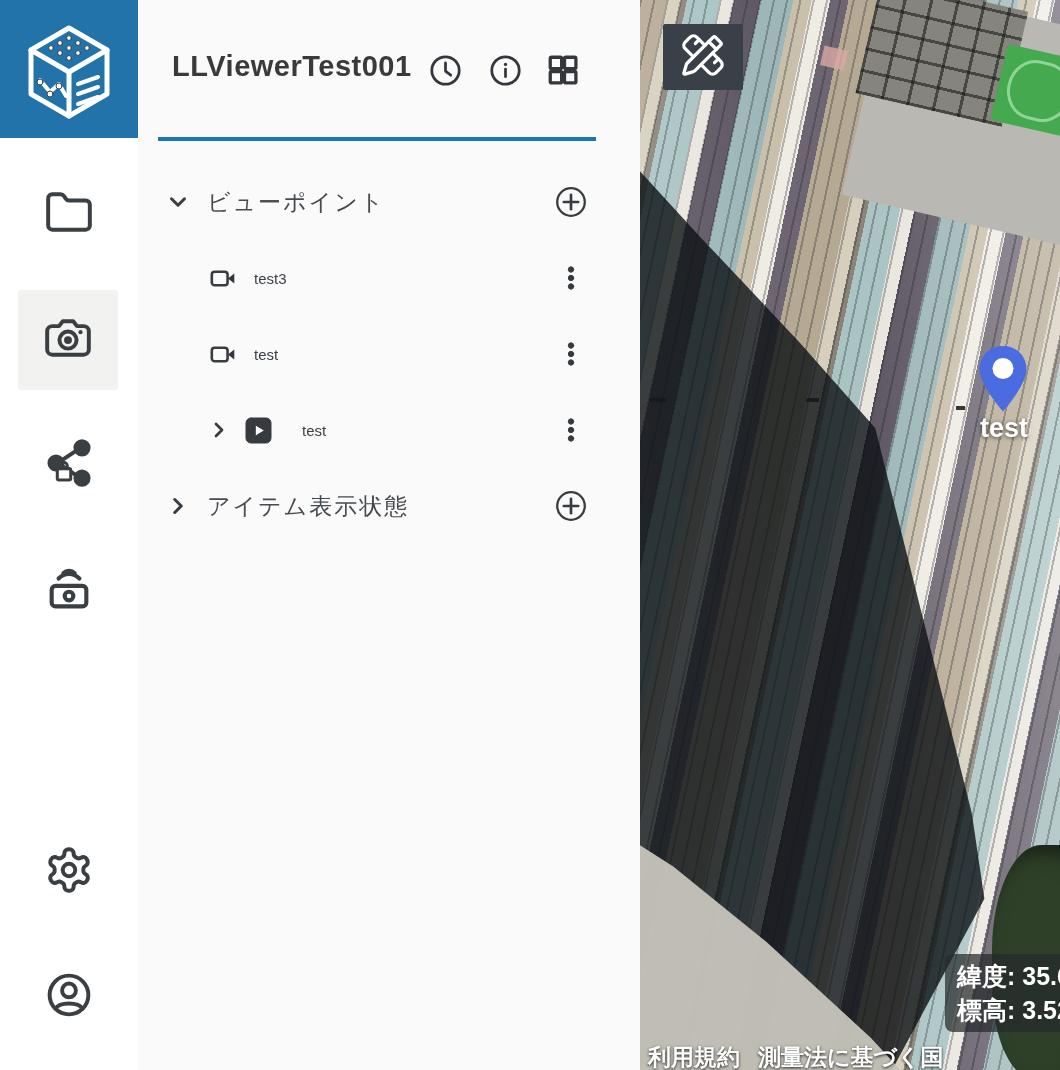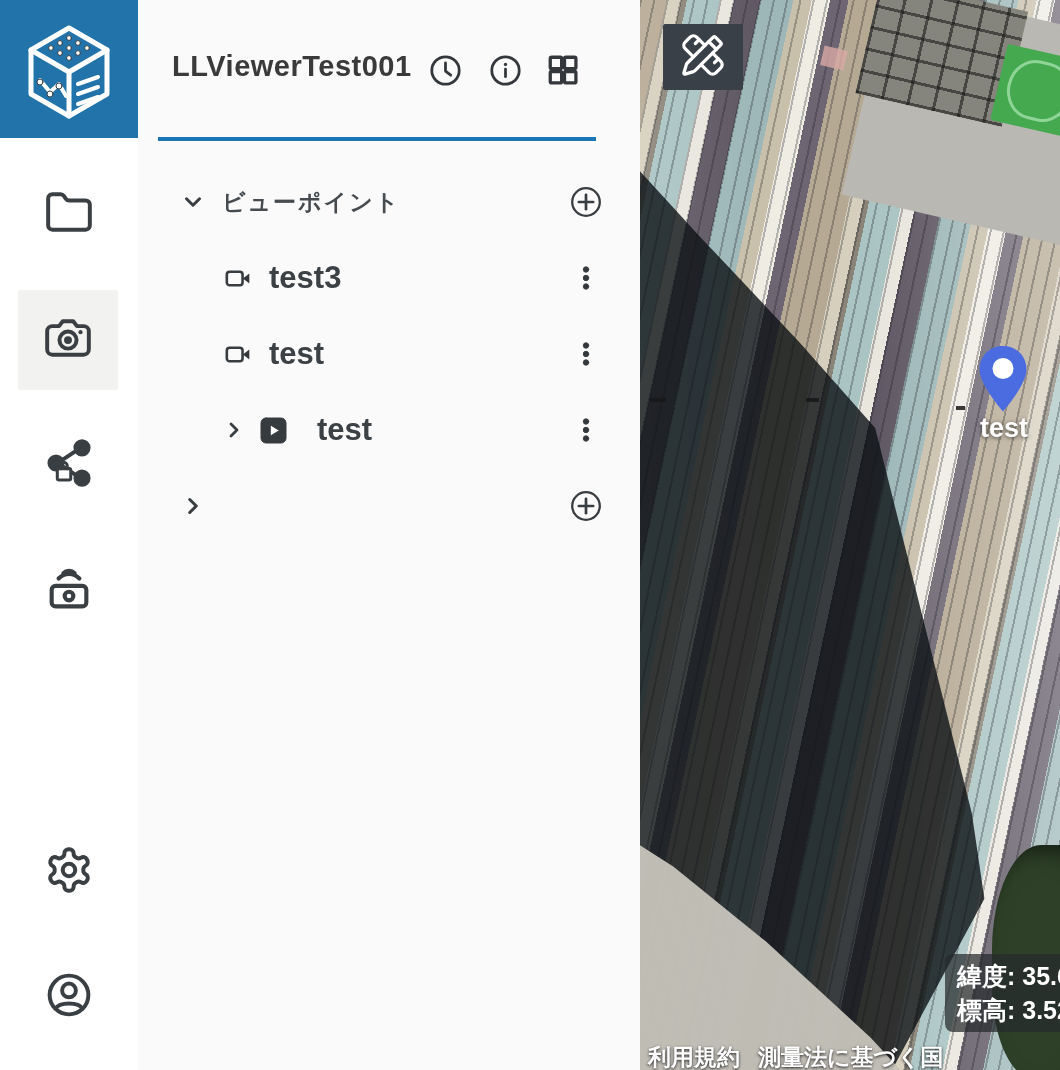--- a/index.html
+++ b/index.html
@@ -14,27 +14,27 @@
   .rail svg{stroke:#3a3f43;fill:none;stroke-linecap:round;stroke-linejoin:round;}
 
   
   .panel{position:absolute;left:138px;top:0;width:502px;height:1070px;background:#fafafa;}
   .panel-title{position:absolute;left:34px;top:50px;font-size:29px;font-weight:bold;color:#3a3a3a;letter-spacing:.5px;}
   .hicon{position:absolute;top:52px;width:36px;height:36px;display:flex;align-items:center;justify-content:center;cursor:pointer;}
   .hicon svg{stroke:#34383c;fill:none;stroke-linecap:round;stroke-linejoin:round;}
   .title-underline{position:absolute;left:20px;top:137px;width:438px;height:4px;background:#1a75b4;}
 
   
-  .tree{position:absolute;left:16px;top:164px;width:502px;font-weight:bold;}
+  .tree{position:absolute;left:1px;top:164px;width:502px;}
   .row{position:relative;height:76px;display:flex;align-items:center;}
   .row .chev{margin-left:26px;flex:0 0 auto;display:flex;}
   .row.item-row{padding-left:70px;}
   .row.item-row .chev{margin-left:0;}
   .sec-label{margin-left:16px;font-size:23px;letter-spacing:2px;color:#464b50;}
-  .item-label{margin-left:18px;font-size:31px;color:#3c4146;}
+  .item-label{margin-left:18px;font-size:15px;color:#3c4146;}
   .row-action{position:absolute;right:50px;width:40px;height:40px;display:flex;align-items:center;justify-content:center;cursor:pointer;}
   .row svg{stroke:#383d41;fill:none;stroke-linecap:round;stroke-linejoin:round;}
   .highlight{position:absolute;right:40px;width:60px;height:50px;border:5px solid #f22b06;
              display:flex;align-items:center;justify-content:center;}
 
   
   .map{position:absolute;left:640px;top:0;width:420px;height:1070px;overflow:hidden;background:#b6a993;}
   .map-stripes{position:absolute;inset:0;
     background-image:
       repeating-linear-gradient(102deg, rgba(25,25,32,.28) 0 2px, rgba(0,0,0,0) 2px 13px),
@@ -279,20 +279,21 @@
           </svg>
         </span>
       </div>
 
       <div class="row">
         <span class="chev">
           <svg width="26" height="26" viewBox="0 0 24 24" stroke-width="2.8">
               <polyline points="9,6 15,12 9,18"></polyline>
             </svg>
         </span>
+        <span class="sec-label">アイテム表示状態</span>
         <span class="row-action">
           <svg width="34" height="34" viewBox="0 0 34 34" stroke-width="2.3">
             <circle cx="17" cy="17" r="13.8"></circle>
             <line x1="17" y1="9.8" x2="17" y2="24.2" stroke-width="2.7"></line>
             <line x1="9.8" y1="17" x2="24.2" y2="17" stroke-width="2.7"></line>
           </svg>
         </span>
       </div>
 
     </div>

